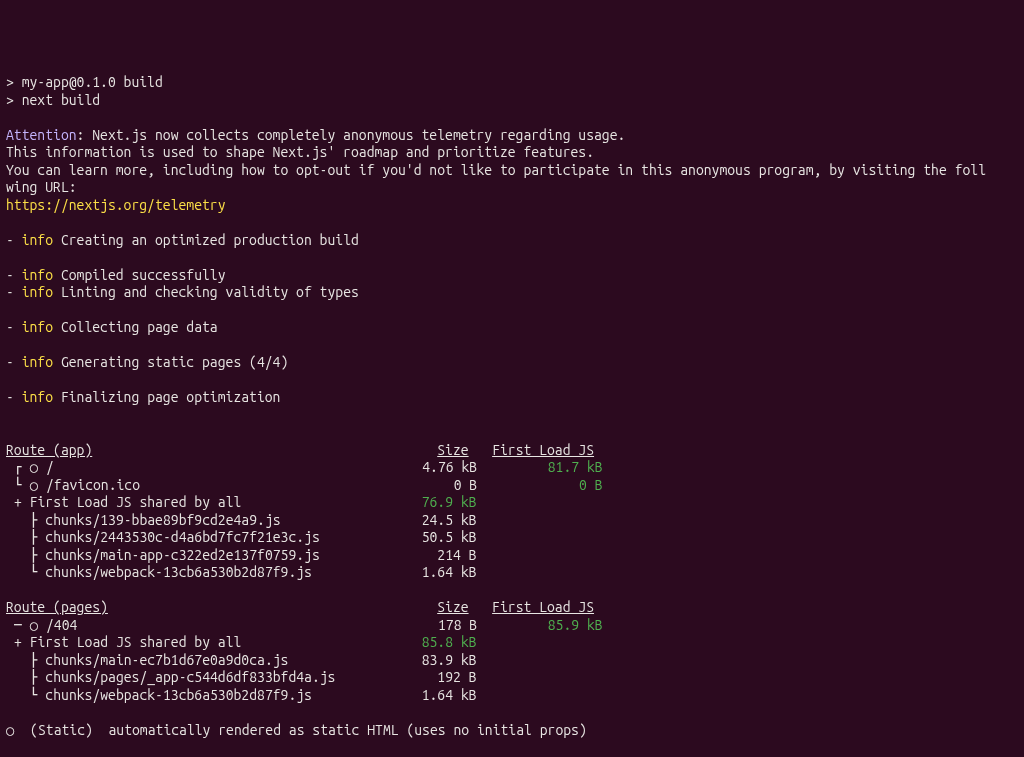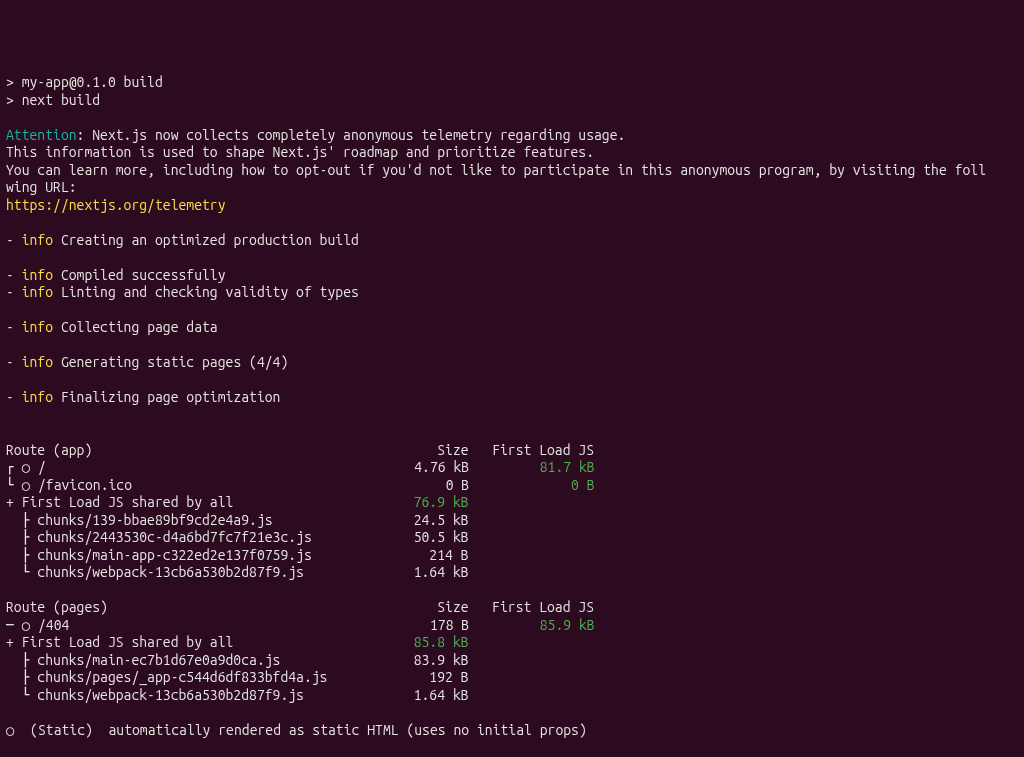--- a/index.html
+++ b/index.html
@@ -9,26 +9,26 @@
     font-family: "Ubuntu Mono", "Consolas", "Monaco", monospace;
     font-size: 14px;
     line-height: 1.25;
     padding: 4px 6px;
     width: 1024px;
     height: 757px;
     overflow: hidden;
     white-space: pre;
   }
   .line { white-space: pre; }
-  .yellow { color: #14b8a6; }
+  .yellow { color: #c4b5fd; }
   .teal   { color: #fde047; }
   .green  { color: #4fb04f; }
   .blue   { color: #5a8ed6; }
-  .ul     { }
-  .row { white-space: pre; }
+  .ul     { text-decoration: underline; }
+  .row { white-space: pre; margin-left: 8px; }
 </style>
 </head>
 <body>
 
 
 
 <div id="term"><div class="line"><span>&gt; my-app@0.1.0 build</span></div><div class="line"><span>&gt; next build</span></div><div class="line">&nbsp;</div><div class="line"><span class="yellow">Attention</span><span>: Next.js now collects completely anonymous telemetry regarding usage.</span></div><div class="line"><span>This information is used to shape Next.js' roadmap and prioritize features.</span></div><div class="line"><span>You can learn more, including how to opt-out if you'd not like to participate in this anonymous program, by visiting the foll</span></div><div class="line"><span>wing URL:</span></div><div class="line"><span class="teal">https://nextjs.org/telemetry</span></div><div class="line">&nbsp;</div><div class="line"><span>- </span><span class="teal">info</span><span> Creating an optimized production build</span></div><div class="line">&nbsp;</div><div class="line"><span>- </span><span class="teal">info</span><span> Compiled successfully</span></div><div class="line"><span>- </span><span class="teal">info</span><span> Linting and checking validity of types</span></div><div class="line">&nbsp;</div><div class="line"><span>- </span><span class="teal">info</span><span> Collecting page data</span></div><div class="line">&nbsp;</div><div class="line"><span>- </span><span class="teal">info</span><span> Generating static pages (4/4)</span></div><div class="line">&nbsp;</div><div class="line"><span>- </span><span class="teal">info</span><span> Finalizing page optimization</span></div><div class="line">&nbsp;</div><div class="line">&nbsp;</div><div class="line"><span><span class="ul">Route (app)</span>                                            <span class="ul">Size</span>   <span class="ul">First Load JS</span></span></div><div class="line"><span class="row">┌ ○ /                                           <span class="">    4.76 kB</span>   <span class="green">      81.7 kB</span></span></div><div class="line"><span class="row">└ ○ /favicon.ico                                <span class="">        0 B</span>   <span class="green">          0 B</span></span></div><div class="line"><span class="row">+ First Load JS shared by all                   <span class="green">    76.9 kB</span></span></div><div class="line"><span class="row">  ├ chunks/139-bbae89bf9cd2e4a9.js              <span class="">    24.5 kB</span></span></div><div class="line"><span class="row">  ├ chunks/2443530c-d4a6bd7fc7f21e3c.js         <span class="">    50.5 kB</span></span></div><div class="line"><span class="row">  ├ chunks/main-app-c322ed2e137f0759.js         <span class="">      214 B</span></span></div><div class="line"><span class="row">  └ chunks/webpack-13cb6a530b2d87f9.js          <span class="">    1.64 kB</span></span></div><div class="line">&nbsp;</div><div class="line"><span><span class="ul">Route (pages)</span>                                          <span class="ul">Size</span>   <span class="ul">First Load JS</span></span></div><div class="line"><span class="row">─ ○ /404                                        <span class="">      178 B</span>   <span class="green">      85.9 kB</span></span></div><div class="line"><span class="row">+ First Load JS shared by all                   <span class="green">    85.8 kB</span></span></div><div class="line"><span class="row">  ├ chunks/main-ec7b1d67e0a9d0ca.js             <span class="">    83.9 kB</span></span></div><div class="line"><span class="row">  ├ chunks/pages/_app-c544d6df833bfd4a.js       <span class="">      192 B</span></span></div><div class="line"><span class="row">  └ chunks/webpack-13cb6a530b2d87f9.js          <span class="">    1.64 kB</span></span></div><div class="line">&nbsp;</div><div class="line"><span>○  (Static)  automatically rendered as static HTML (uses no initial props)</span></div><div class="line">&nbsp;</div><div class="line"><span class="green">joshua@ubuntu-linux</span><span>:</span><span class="blue">~/my-app</span><span>$ </span><span>npm start</span></div></div>
 
 
 

